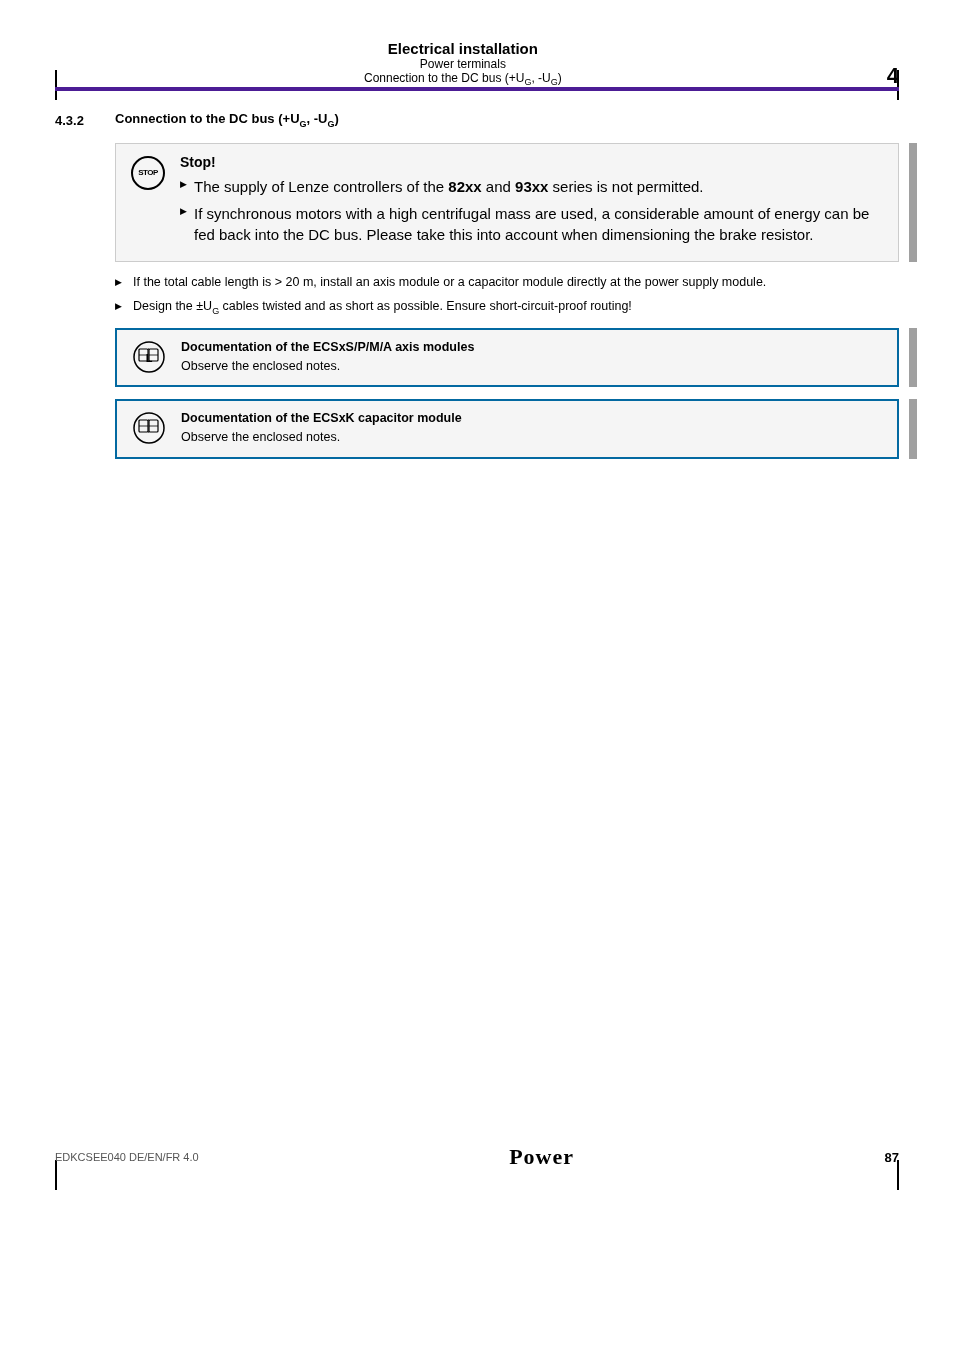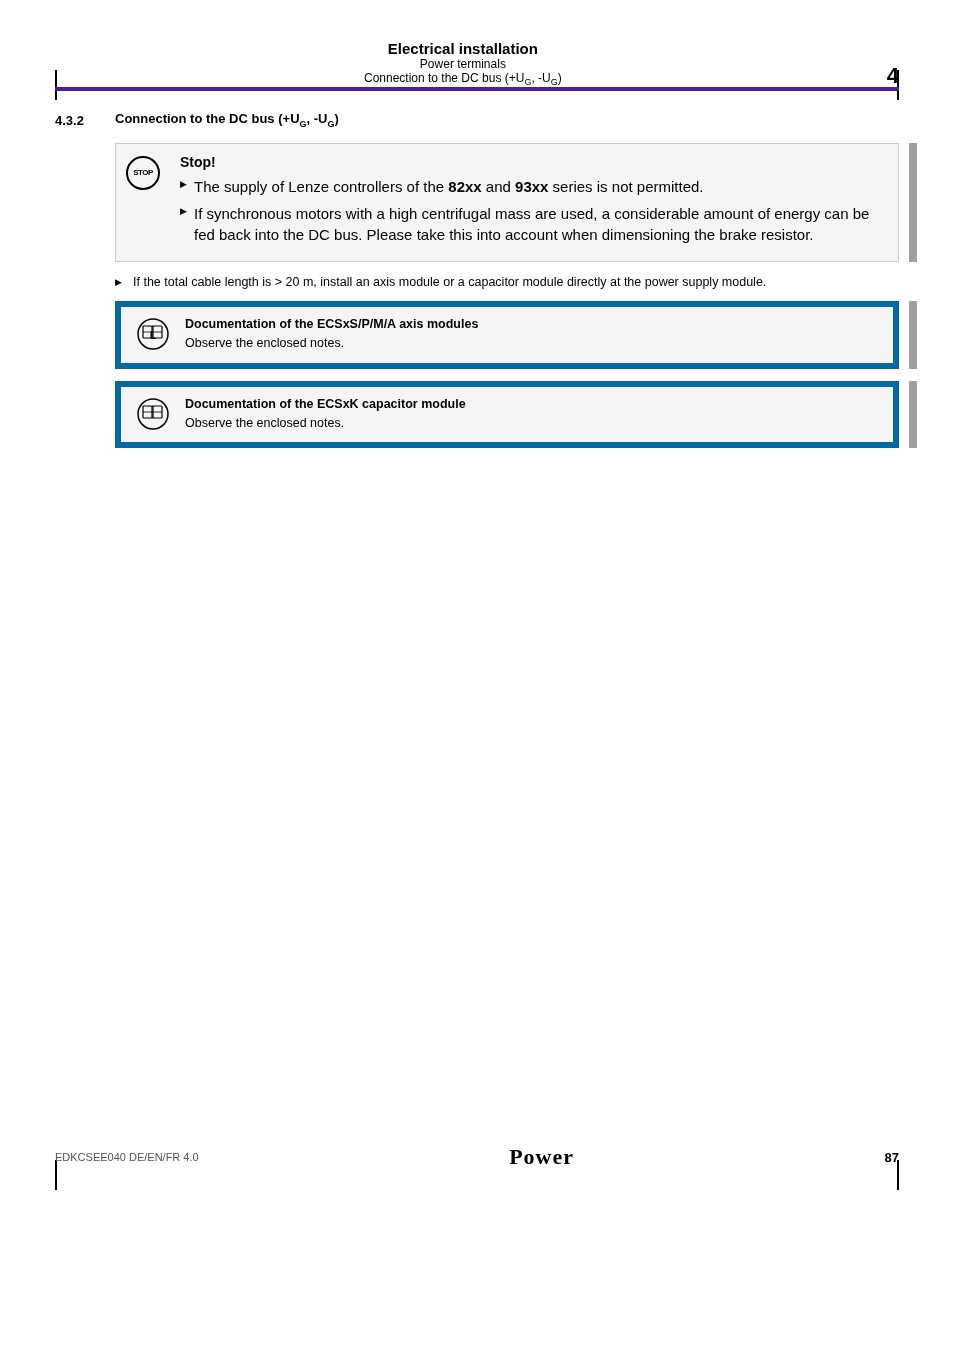--- a/index.html
+++ b/index.html
@@ -85,20 +85,21 @@
       min-width: 60px;
     }
 
     .section-title {
       font-weight: bold;
       font-size: 13px;
     }
 
     .stop-icon-area {
       display: flex;
+      align-items: center;
       margin-right: 10px;
       min-width: 44px;
       flex-direction: column;
       justify-content: flex-start;
     }
 
     .stop-badge {
       border: 2px solid #000;
       border-radius: 50%;
       width: 34px;
@@ -222,21 +223,21 @@
       background: #a0a0a0;
     }
 
     .info-box-wrapper {
       position: relative;
       margin-left: 60px;
       margin-bottom: 12px;
     }
 
     .info-box-inner {
-      border: 6px solid #0369a1;
+      border: 2px solid #0369a1;
       background: #f5f5f5;
       padding: 10px 24px 10px 10px;
       display: flex;
       align-items: flex-start;
     }
 
     .info-box-accent {
       position: absolute;
       right: -18px;
       top: 0;
@@ -320,20 +321,23 @@
             </li>
           </ul>
         </div>
       </div>
       <div class="stop-box-accent"></div>
     </div>
 
     <ul class="bullet-list">
       <li>
         If the total cable length is &gt; 20 m, install an axis module or a capacitor module directly at the power supply module.
+      </li>
+      <li>
+        Design the ±U<sub>G</sub> cables twisted and as short as possible. Ensure short-circuit-proof routing!
       </li>
     </ul>
 
     <div class="info-box-wrapper">
       <div class="info-box-inner">
         <div class="info-icon-area">
 
           <svg class="lenze-icon" viewBox="0 0 34 34" xmlns="http://www.w3.org/2000/svg">
             <circle cx="17" cy="17" r="15" fill="none" stroke="#000" stroke-width="1.5"></circle>
             <text x="17" y="22" text-anchor="middle" font-size="14" font-weight="bold" font-family="Arial">

